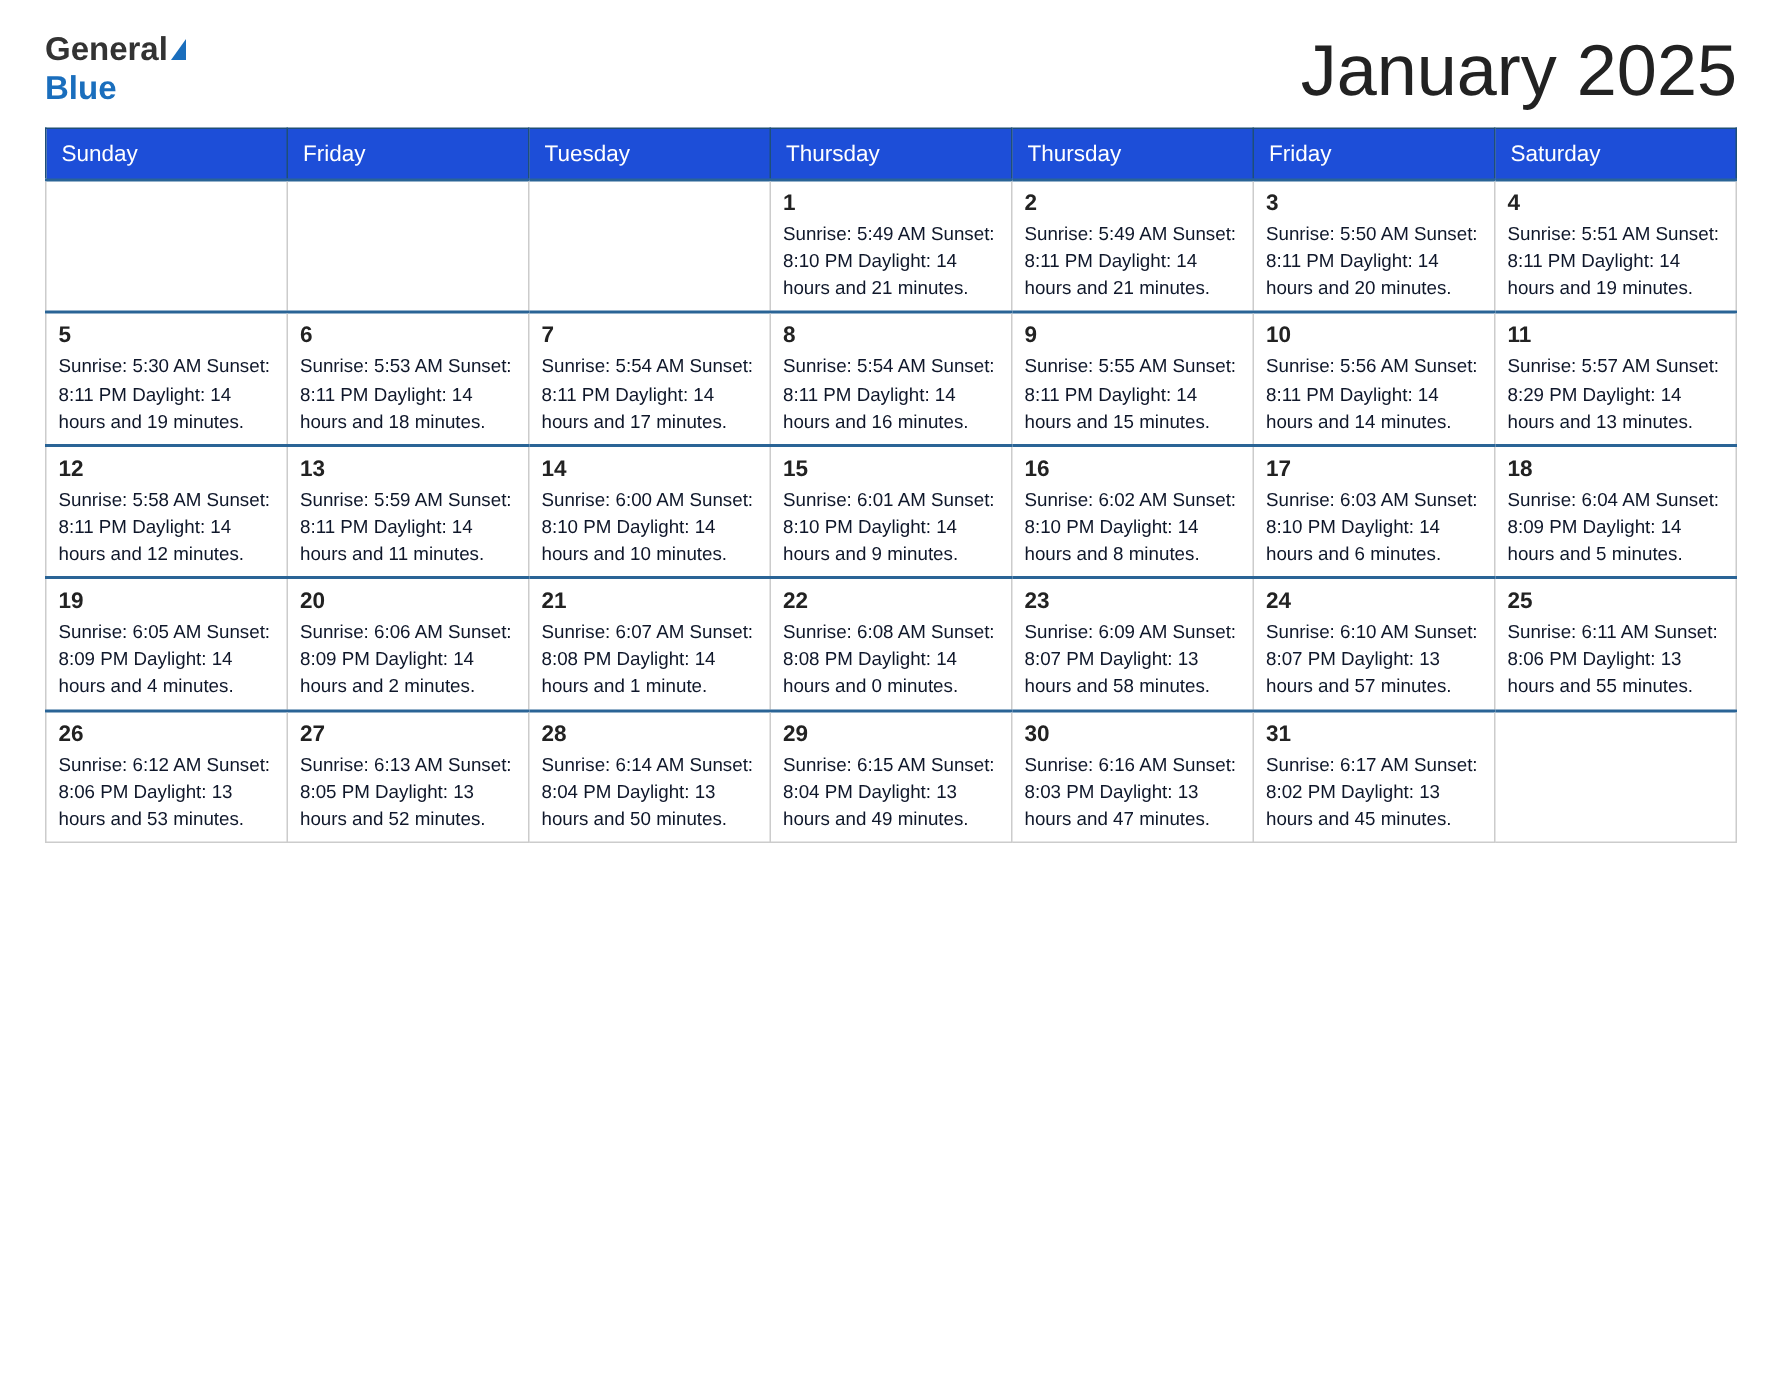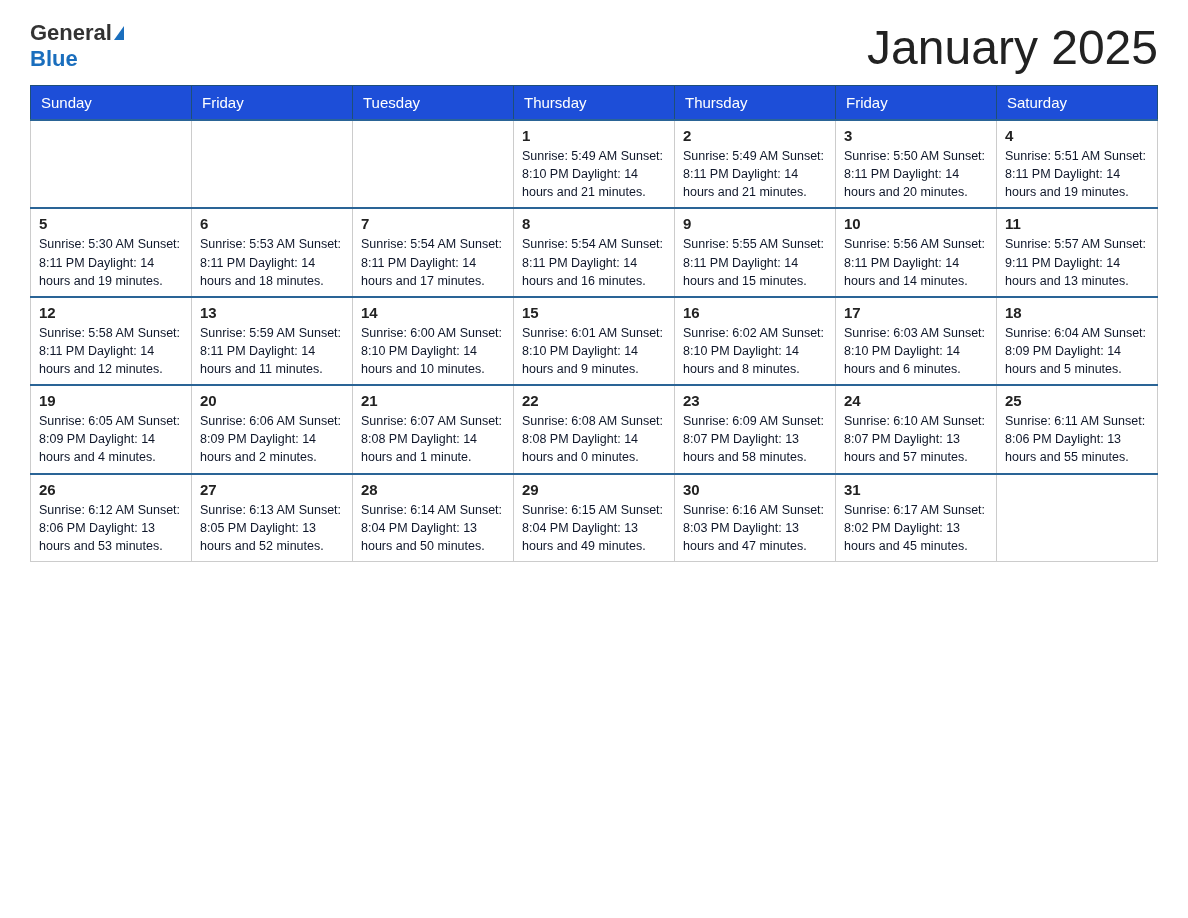--- a/index.html
+++ b/index.html
@@ -197,21 +197,21 @@
         <td>
           <span class="day-number">10</span>
           <div class="day-info">Sunrise: 5:56 AM
 Sunset: 8:11 PM
 Daylight: 14 hours
 and 14 minutes.</div>
         </td>
         <td>
           <span class="day-number">11</span>
           <div class="day-info">Sunrise: 5:57 AM
-Sunset: 9:11 PM
+Sunset: 8:29 PM
 Daylight: 14 hours
 and 13 minutes.</div>
         </td>
       </tr>
       <tr class="week-row">
         <td>
           <span class="day-number">12</span>
           <div class="day-info">Sunrise: 5:58 AM
 Sunset: 8:11 PM
 Daylight: 14 hours

